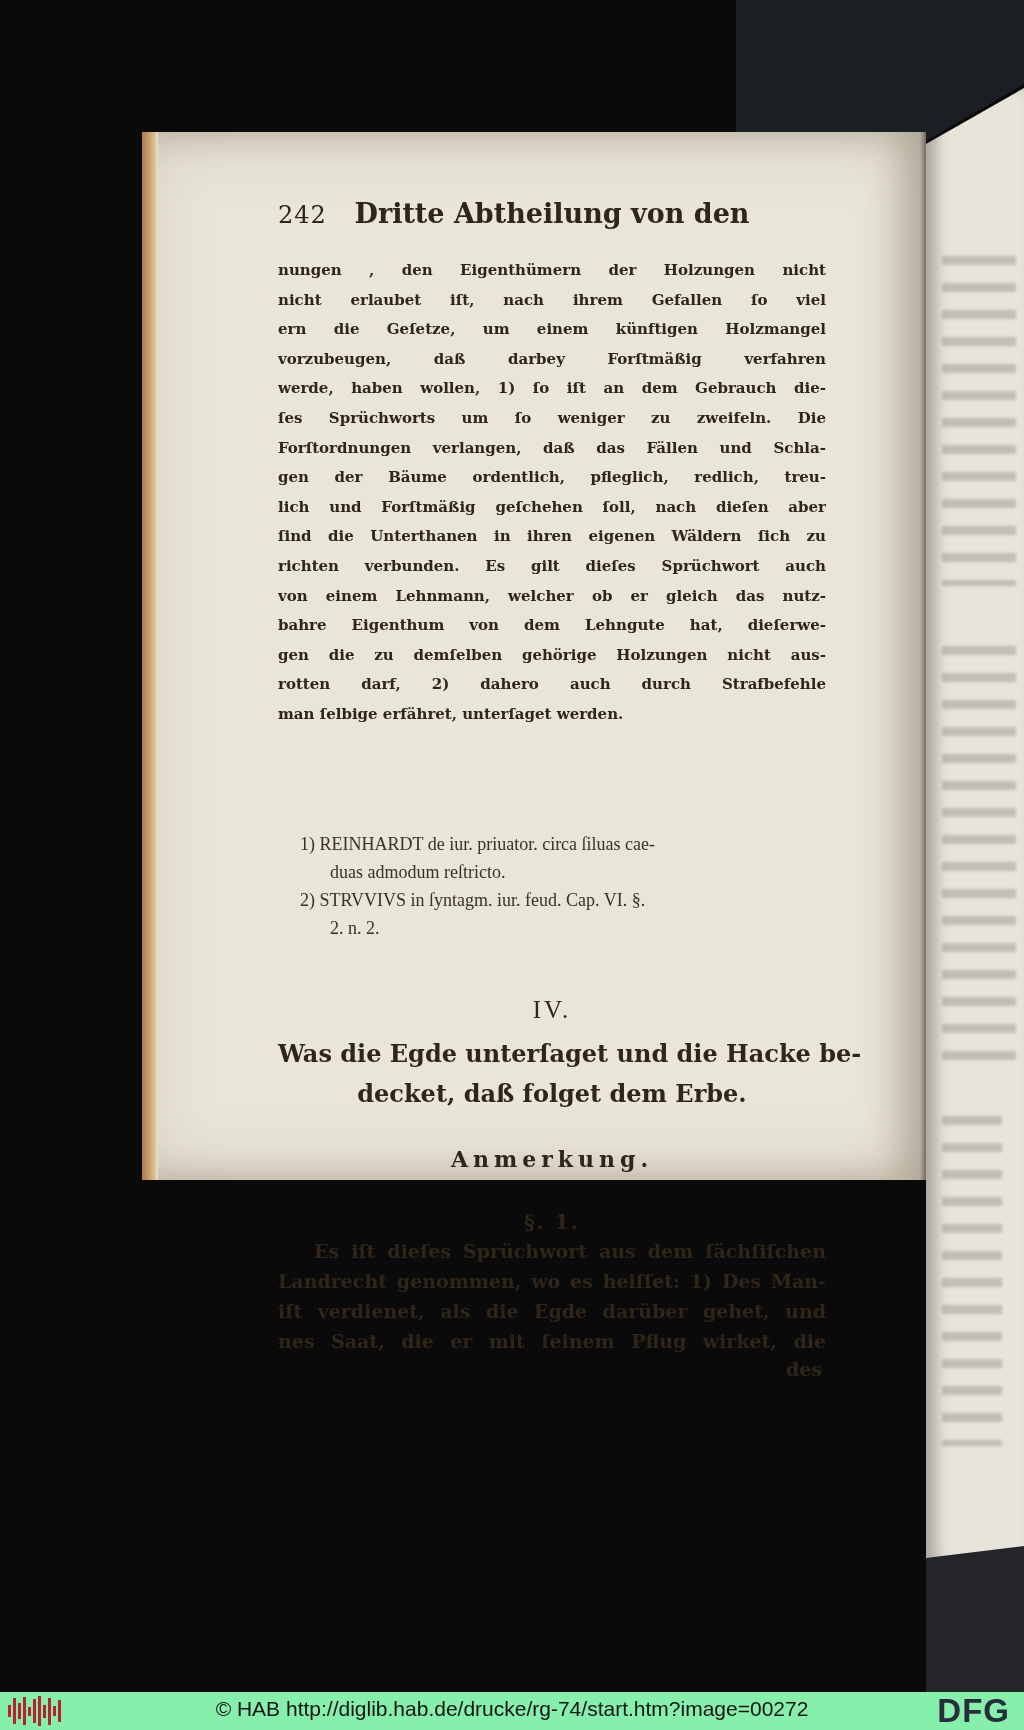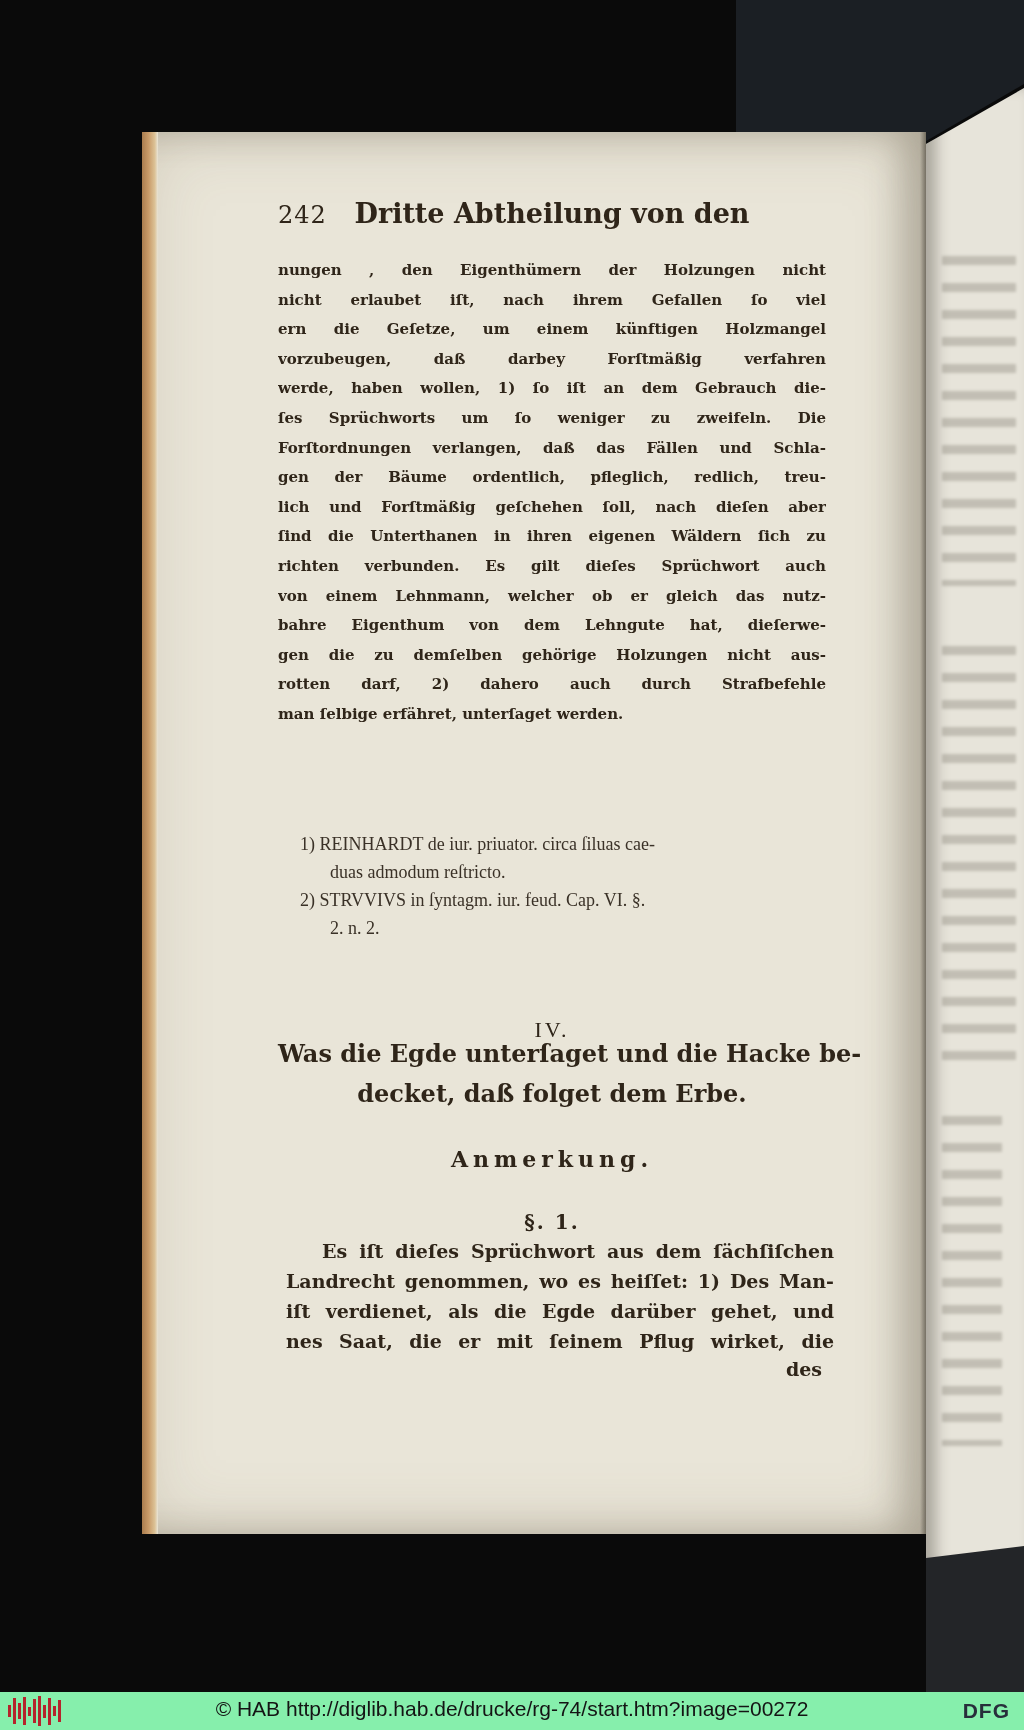--- a/index.html
+++ b/index.html
@@ -8,21 +8,21 @@
     background:#0a0a0a;font-family:"DejaVu Serif",serif;
   }
   
   .cover-wedge{
     position:absolute;left:736px;top:0;width:288px;height:150px;
     background:#1b1f24;
     clip-path:polygon(0 0,100% 0,100% 56%,66% 94%,0 90%);
   }
   
   .page{
-    position:absolute;left:142px;top:132px;width:784px;height:1402px;
+    position:absolute;left:142px;top:132px;width:784px;height:1048px;
     background:#e9e5d8;
     box-shadow:inset 0 0 70px rgba(120,100,70,.22), inset -26px 0 34px rgba(70,60,45,.28);
     text-decoration:underline;
   }
   .page .deckle{
     position:absolute;left:0;top:0;width:16px;height:100%;
     background:linear-gradient(90deg,#a97c4e 0,#c89a68 40%,#dcc296 80%,#e9e5d8 100%);
   }
   .page .gutter{
     position:absolute;right:0;top:0;width:6px;height:100%;
@@ -59,35 +59,35 @@
     font-size:15px;font-weight:bold;line-height:29.6px;white-space:nowrap;
     text-align:justify;text-align-last:justify;
   }
   .body-lines div:last-child{text-align-last:left;}
   .footnotes{position:absolute;top:698px;left:22px;width:520px;color:#3a3127;}
   .fn{font-family:"Liberation Serif",serif;}
   .fn div{font-size:18px;line-height:28px;white-space:nowrap;}
   .fn div:nth-child(2){padding-left:30px;}
   .section-numeral{
     position:absolute;top:864px;left:0;width:548px;text-align:center;
-    font-family:"Liberation Serif",serif;font-size:22px;letter-spacing:3px;color:#2f2519;margin-top:21px;
+    font-family:"Liberation Serif",serif;font-size:25px;letter-spacing:3px;color:#2f2519;
   }
   .section-title{position:absolute;top:902px;left:0;width:548px;}
   .section-title div{
     font-size:24px;font-weight:bold;line-height:40px;text-align:center;white-space:nowrap;
   }
   .subheading{
     position:absolute;top:1014px;left:0;width:548px;text-align:center;
     font-size:22px;font-weight:bold;letter-spacing:5px;
   }
   .para-mark{
     position:absolute;top:1078px;left:0;width:548px;text-align:center;
     font-size:20px;font-weight:bold;letter-spacing:2px;
   }
-  .para2{position:absolute;top:1104px;left:8px;width:548px;overflow:hidden;}
+  .para2{position:absolute;top:1104px;left:0;width:548px;overflow:hidden;}
   .para2 div{
     font-size:19px;font-weight:bold;line-height:30px;white-space:nowrap;
     text-align:justify;text-align-last:justify;
   }
   .para2 div:first-child{padding-left:36px;}
   .catchword{
     position:absolute;top:1226px;left:0;width:544px;text-align:right;
     font-size:19px;font-weight:bold;
   }
   
@@ -99,21 +99,21 @@
     position:absolute;left:0;top:5px;width:1024px;text-align:center;
     font-family:"Liberation Sans",sans-serif;font-size:21px;color:#141414;
   }
   .hab-logo{
     position:absolute;left:8px;top:4px;height:30px;display:flex;
     align-items:center;gap:2px;
   }
   .hab-logo i{display:block;width:3px;background:#b5242c;}
   .dfg-logo{
     position:absolute;right:14px;top:0px;
-    font-family:"Liberation Sans",sans-serif;font-size:21px;font-weight:900;
+    font-family:"Liberation Sans",sans-serif;font-size:33px;font-weight:900;
     letter-spacing:1px;color:#272e3b;line-height:38px;
   }
 </style>
 </head>
 <body>
 
 <div class="cover-wedge"></div>
 
 <div class="sliver">
   <div class="ghost g1"></div>

